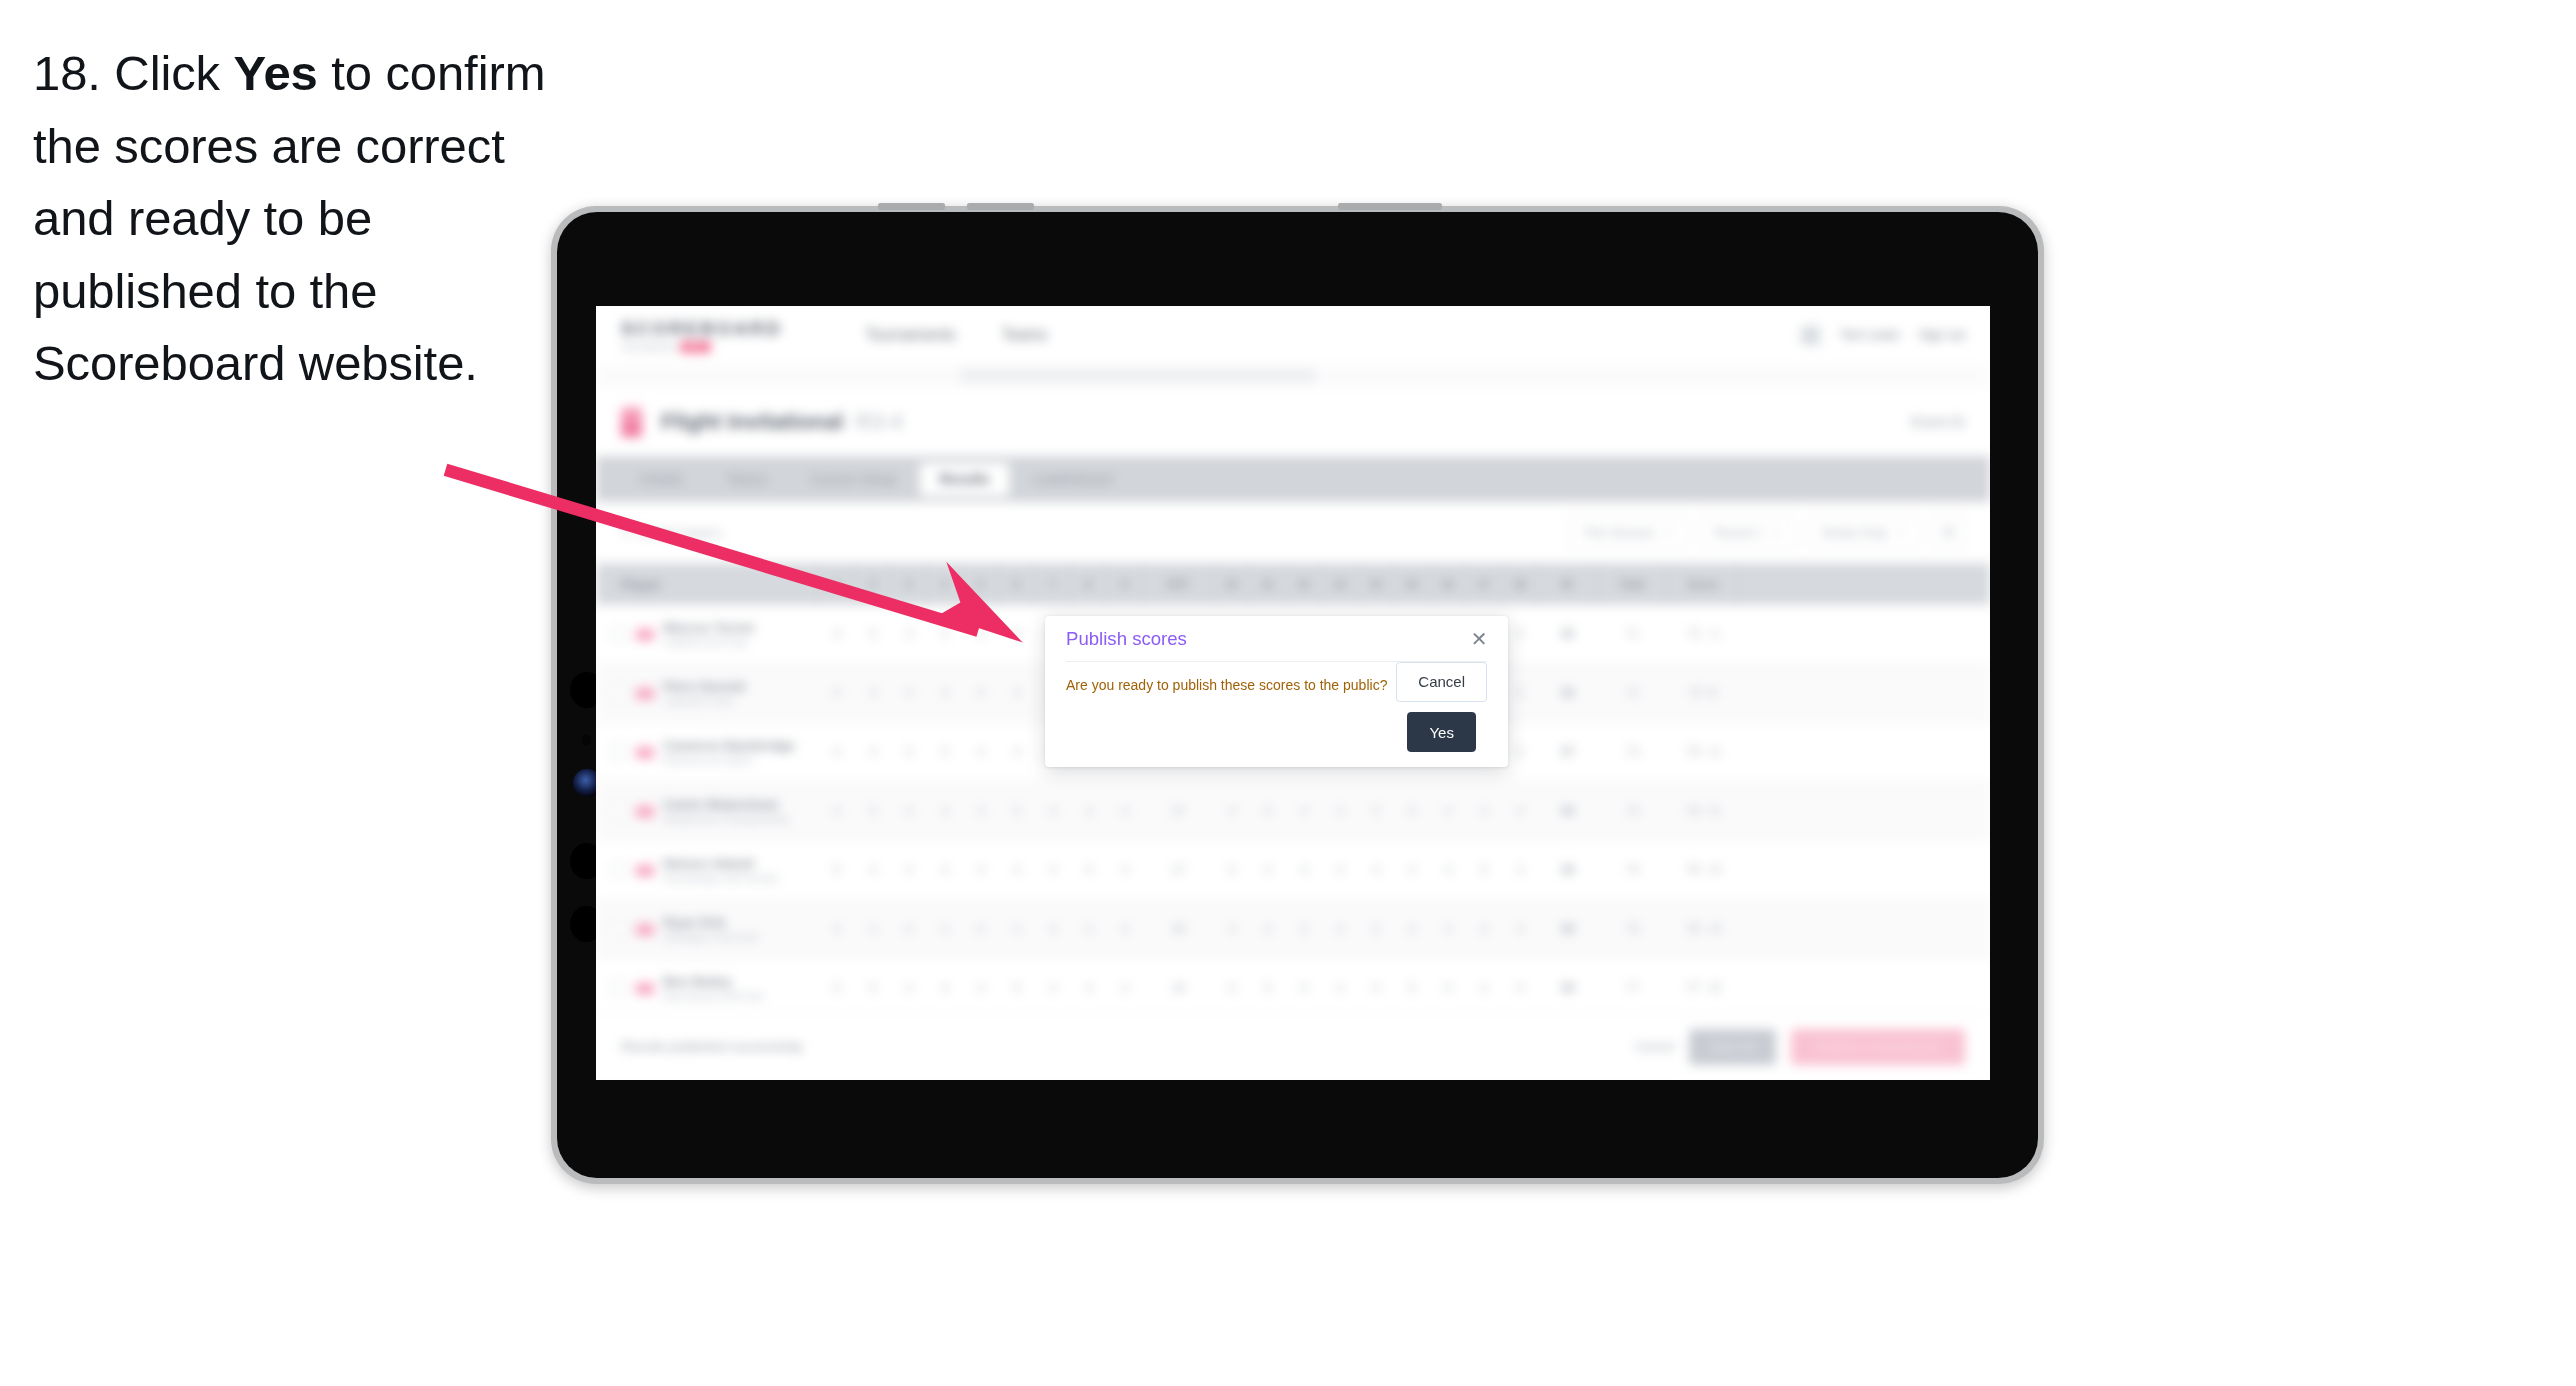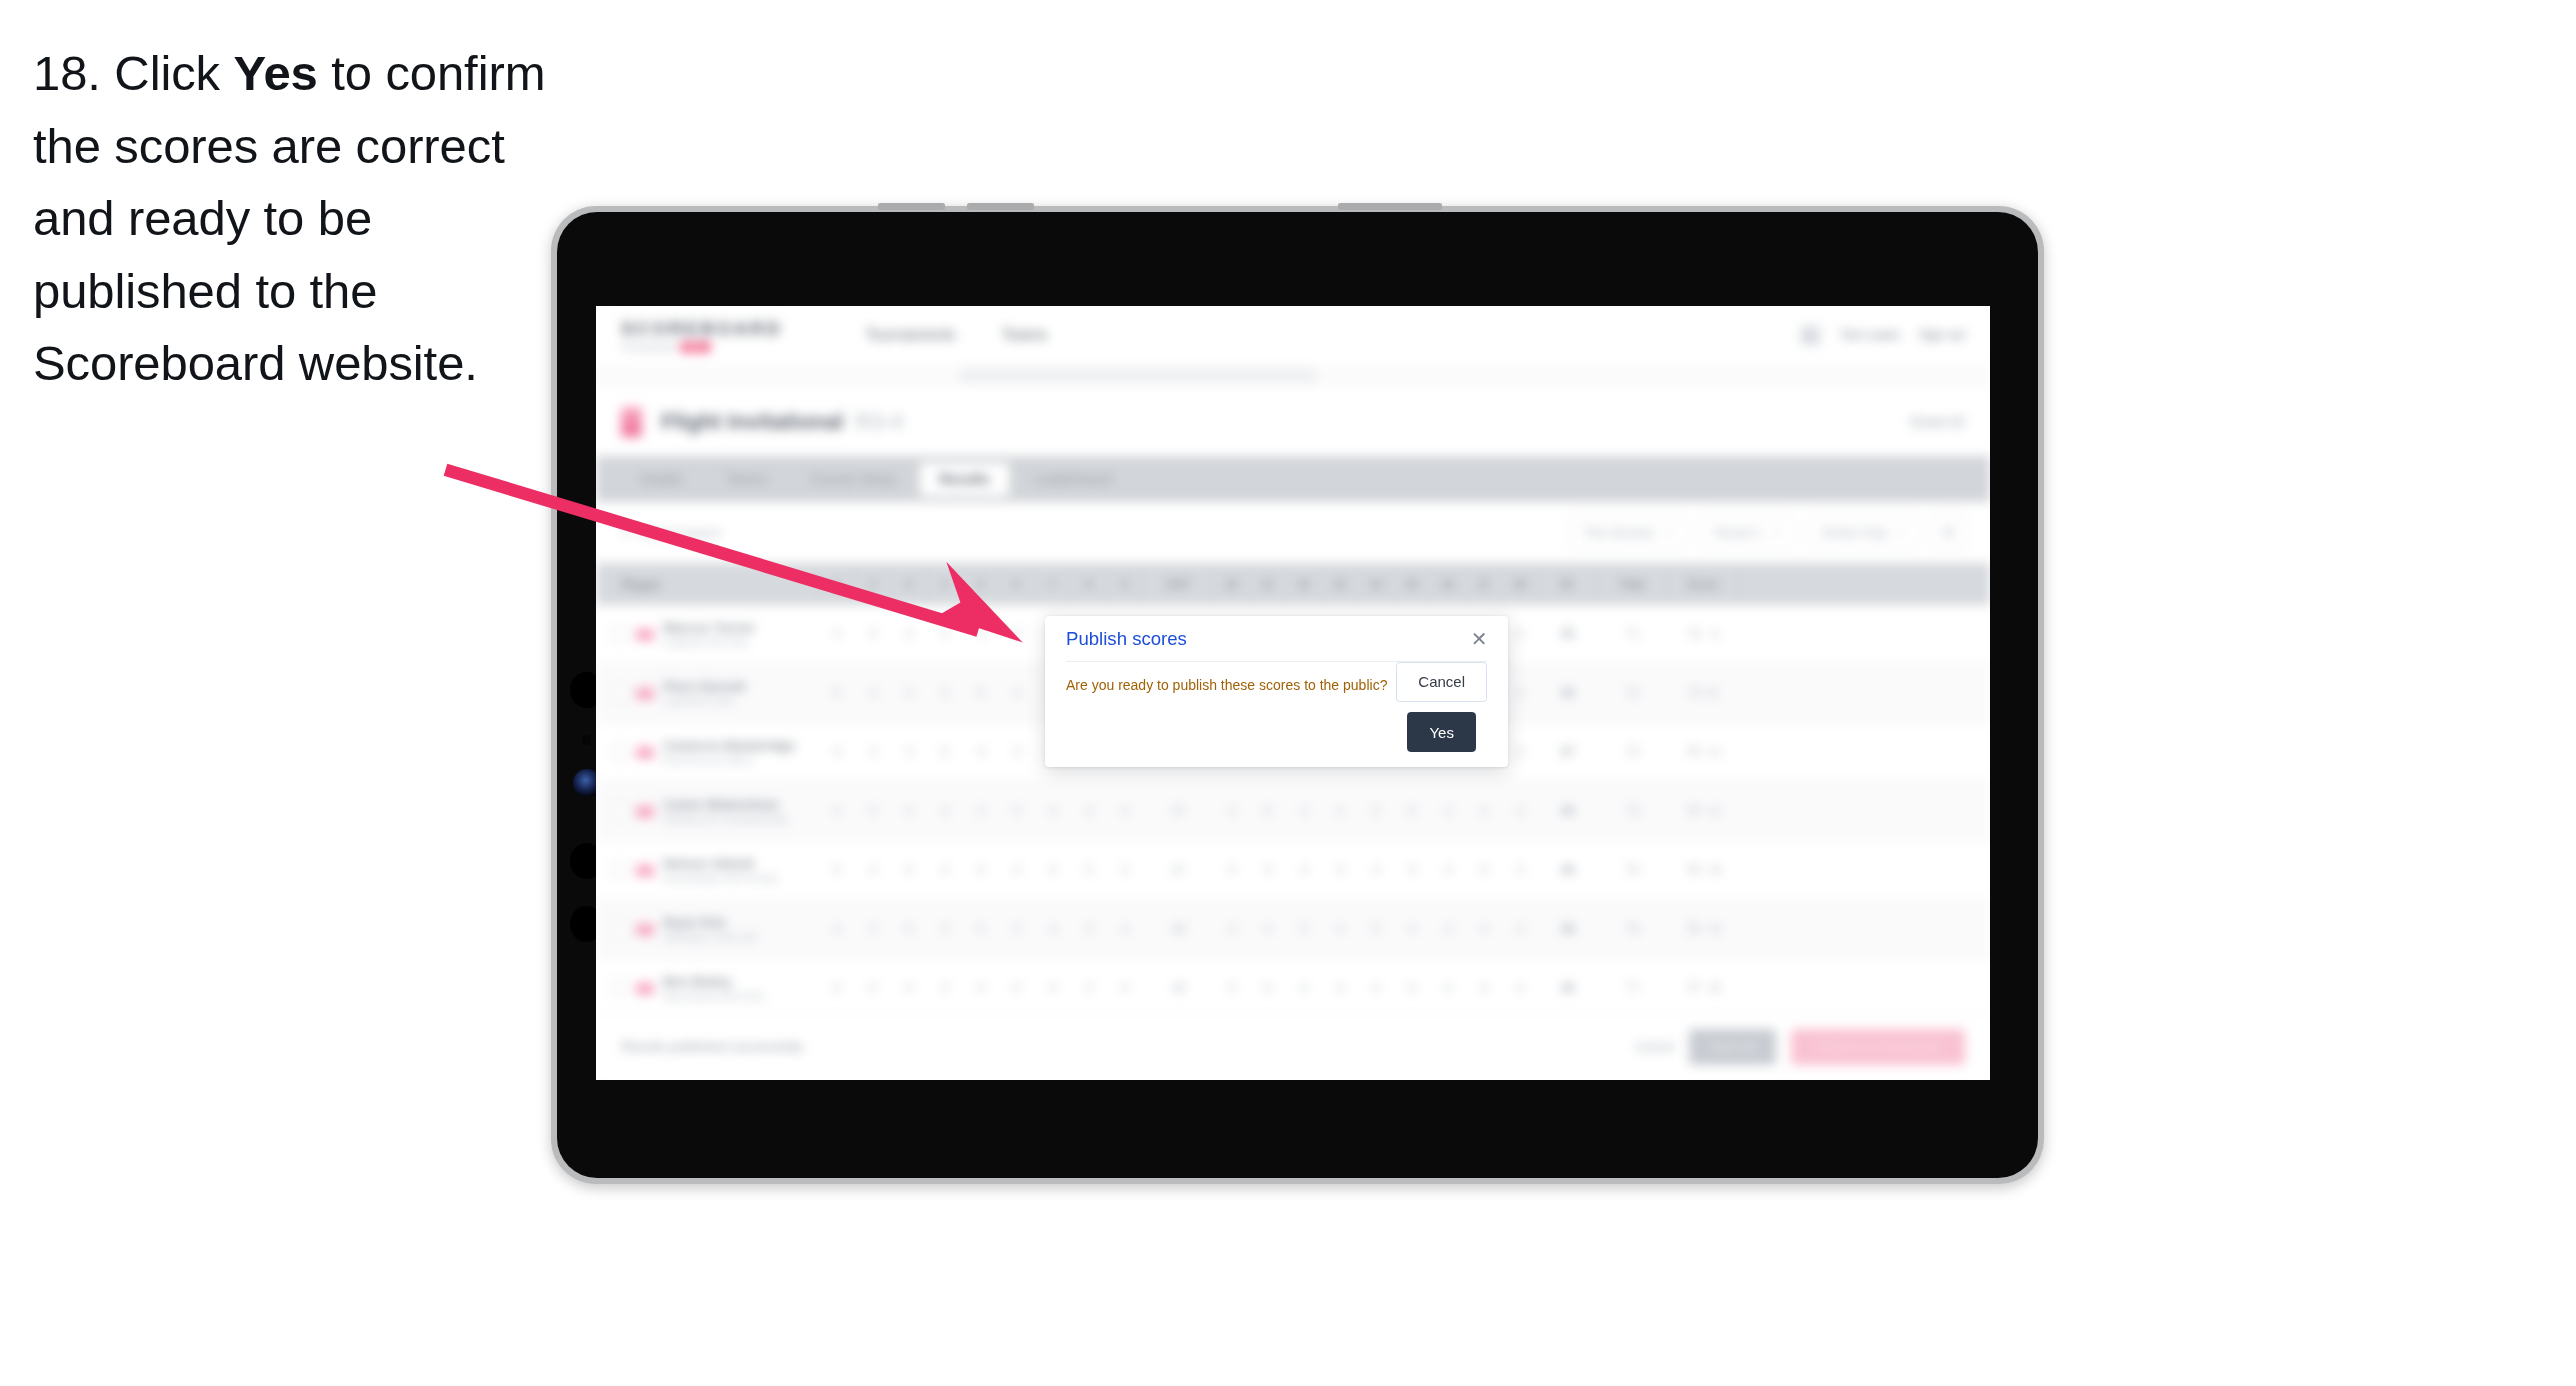--- a/index.html
+++ b/index.html
@@ -215,21 +215,21 @@
     left: 1045px; top: 616px;
     width: 463px; height: 151px;
     background: #ffffff;
     border-radius: 3.7px;
     box-shadow: 0 4.5px 19.3px rgba(26,32,44,.16), 0 0.7px 3px rgba(26,32,44,.10);
   }
   #modal-head {
     position: relative; height: 46px; padding: 0 21px;
     display: flex; align-items: center;
   }
-  #modal-title { font-size: 18.6px; color: #1d4ed8; font-weight: 400; }
+  #modal-title { font-size: 18.6px; color: #8b5cf6; font-weight: 400; }
   #modal-title-rule {
     position: absolute; left: 21px; right: 21px; bottom: 0; height: 0.7px; background: #eceef0;
   }
   #modal-close {
     position: absolute; right: 16.3px; top: 10.4px;
     width: 25px; height: 25px; display: flex; align-items: center; justify-content: center;
     font-size: 20px; color: #7e858f; font-weight: 300; line-height: 1;
   }
   #modal-body { padding: 15px 21px 0; font-size: 14px; color: #a16207; }
   #modal-actions {

